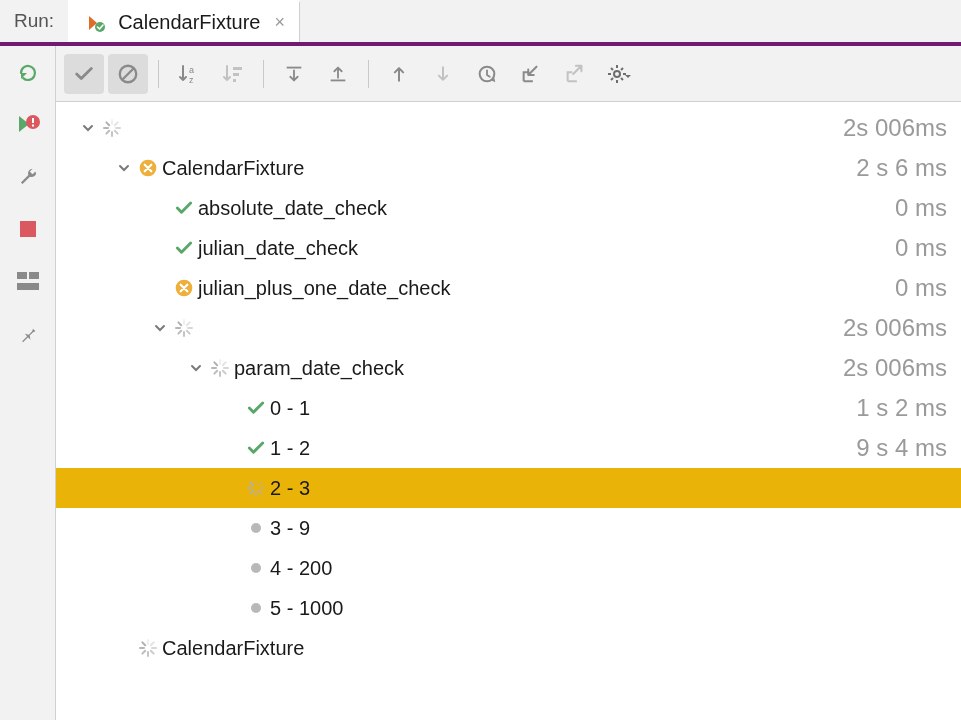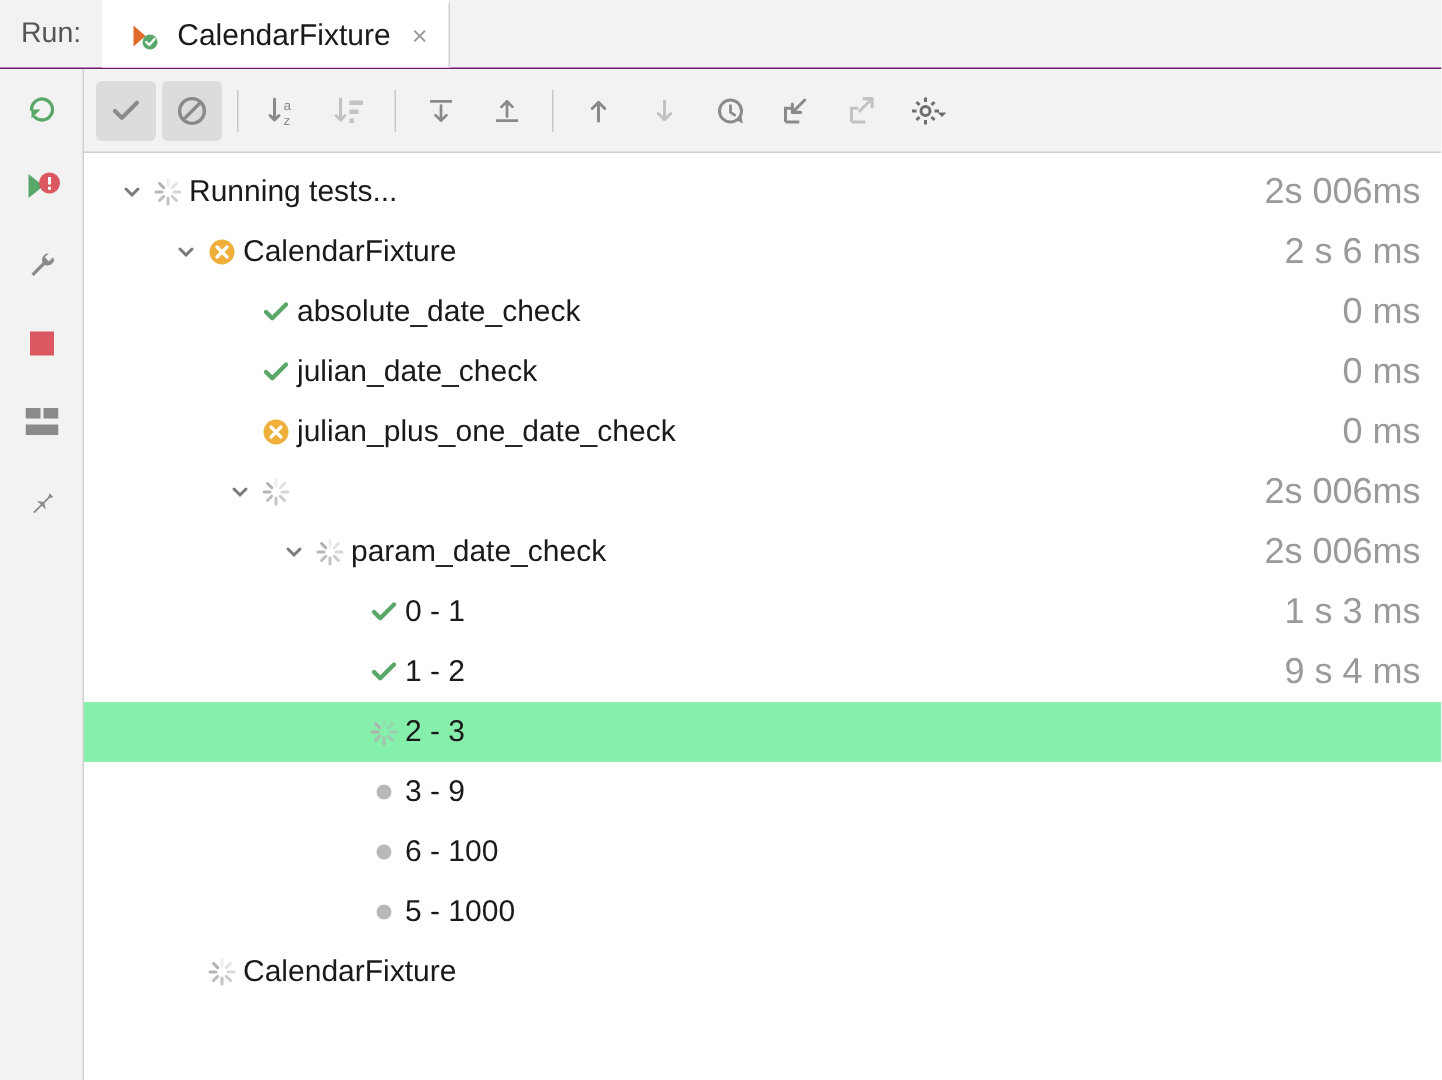--- a/index.html
+++ b/index.html
@@ -9,21 +9,21 @@
     font-family: "Segoe UI", "Helvetica Neue", Arial, sans-serif;
     font-size: 20px;
     color: #1a1a1a;
     background: #fff;
     overflow: hidden;
   }
   .root { display: flex; flex-direction: column; height: 100%; }
   .tabbar {
     height: 46px;
     background: #f2f2f2;
-    border-bottom: 1px solid #701a75;
+    border-bottom: 4px solid #701a75;
     display: flex;
     align-items: stretch;
   }
   .run-label {
     display: flex; align-items: center;
     padding: 0 14px;
     color: #555;
     font-size: 19px;
   }
   .tab {
@@ -71,21 +71,21 @@
   .tree {
     flex:1; overflow:auto;
     padding:6px 0 20px 0;
   }
   .row {
     display:flex; align-items:center;
     height:40px;
     padding-right:14px;
     white-space:nowrap;
   }
-  .row.selected { background:#86efac; }
+  .row.selected { background:#eab308; }
   .indent { display:inline-block; }
   .chevron {
     width:20px; display:inline-flex; justify-content:center;
     color:#7a7a7a; font-size:14px;
   }
   .icon {
     width:28px; display:inline-flex; justify-content:center; align-items:center;
   }
   .label { flex:0 0 auto; }
   .spacer { flex:1; }
@@ -277,21 +277,20 @@
                 <span></span>
                 <span></span>
                 <span></span>
                 <span></span>
                 <span></span>
                 <span></span>
                 <span></span>
                 <span></span>
               </div>
             </span>
-            <span class="label">Running tests...</span>
             <span class="spacer"></span>
             <span class="time">2s 006ms</span>
           </div>
           <div class="row">
             <span class="indent" style="width:58px"></span>
             <span class="chevron">
               <svg width="12" height="12" viewBox="0 0 12 12">
                 <path d="M2 4l4 4 4-4" fill="none" stroke="#7a7a7a" stroke-width="2" stroke-linecap="round"></path>
               </svg>
             </span>
@@ -390,21 +389,21 @@
           <div class="row">
             <span class="indent" style="width:166px"></span>
             <span class="chevron"></span>
             <span class="icon">
               <svg width="20" height="20" viewBox="0 0 24 24">
                 <path d="M4 12l5 5L20 6" fill="none" stroke="#59a869" stroke-width="3.5" stroke-linecap="round" stroke-linejoin="round"></path>
               </svg>
             </span>
             <span class="label">0 - 1</span>
             <span class="spacer"></span>
-            <span class="time">1 s 3 ms</span>
+            <span class="time">1 s 2 ms</span>
           </div>
           <div class="row">
             <span class="indent" style="width:166px"></span>
             <span class="chevron"></span>
             <span class="icon">
               <svg width="20" height="20" viewBox="0 0 24 24">
                 <path d="M4 12l5 5L20 6" fill="none" stroke="#59a869" stroke-width="3.5" stroke-linecap="round" stroke-linejoin="round"></path>
               </svg>
             </span>
             <span class="label">1 - 2</span>
@@ -441,21 +440,21 @@
             <span class="spacer"></span>
           </div>
           <div class="row">
             <span class="indent" style="width:166px"></span>
             <span class="chevron"></span>
             <span class="icon">
               <svg width="14" height="14">
                 <circle cx="7" cy="7" r="5" fill="#b8b8b8"></circle>
               </svg>
             </span>
-            <span class="label">6 - 100</span>
+            <span class="label">4 - 200</span>
             <span class="spacer"></span>
           </div>
           <div class="row">
             <span class="indent" style="width:166px"></span>
             <span class="chevron"></span>
             <span class="icon">
               <svg width="14" height="14">
                 <circle cx="7" cy="7" r="5" fill="#b8b8b8"></circle>
               </svg>
             </span>

